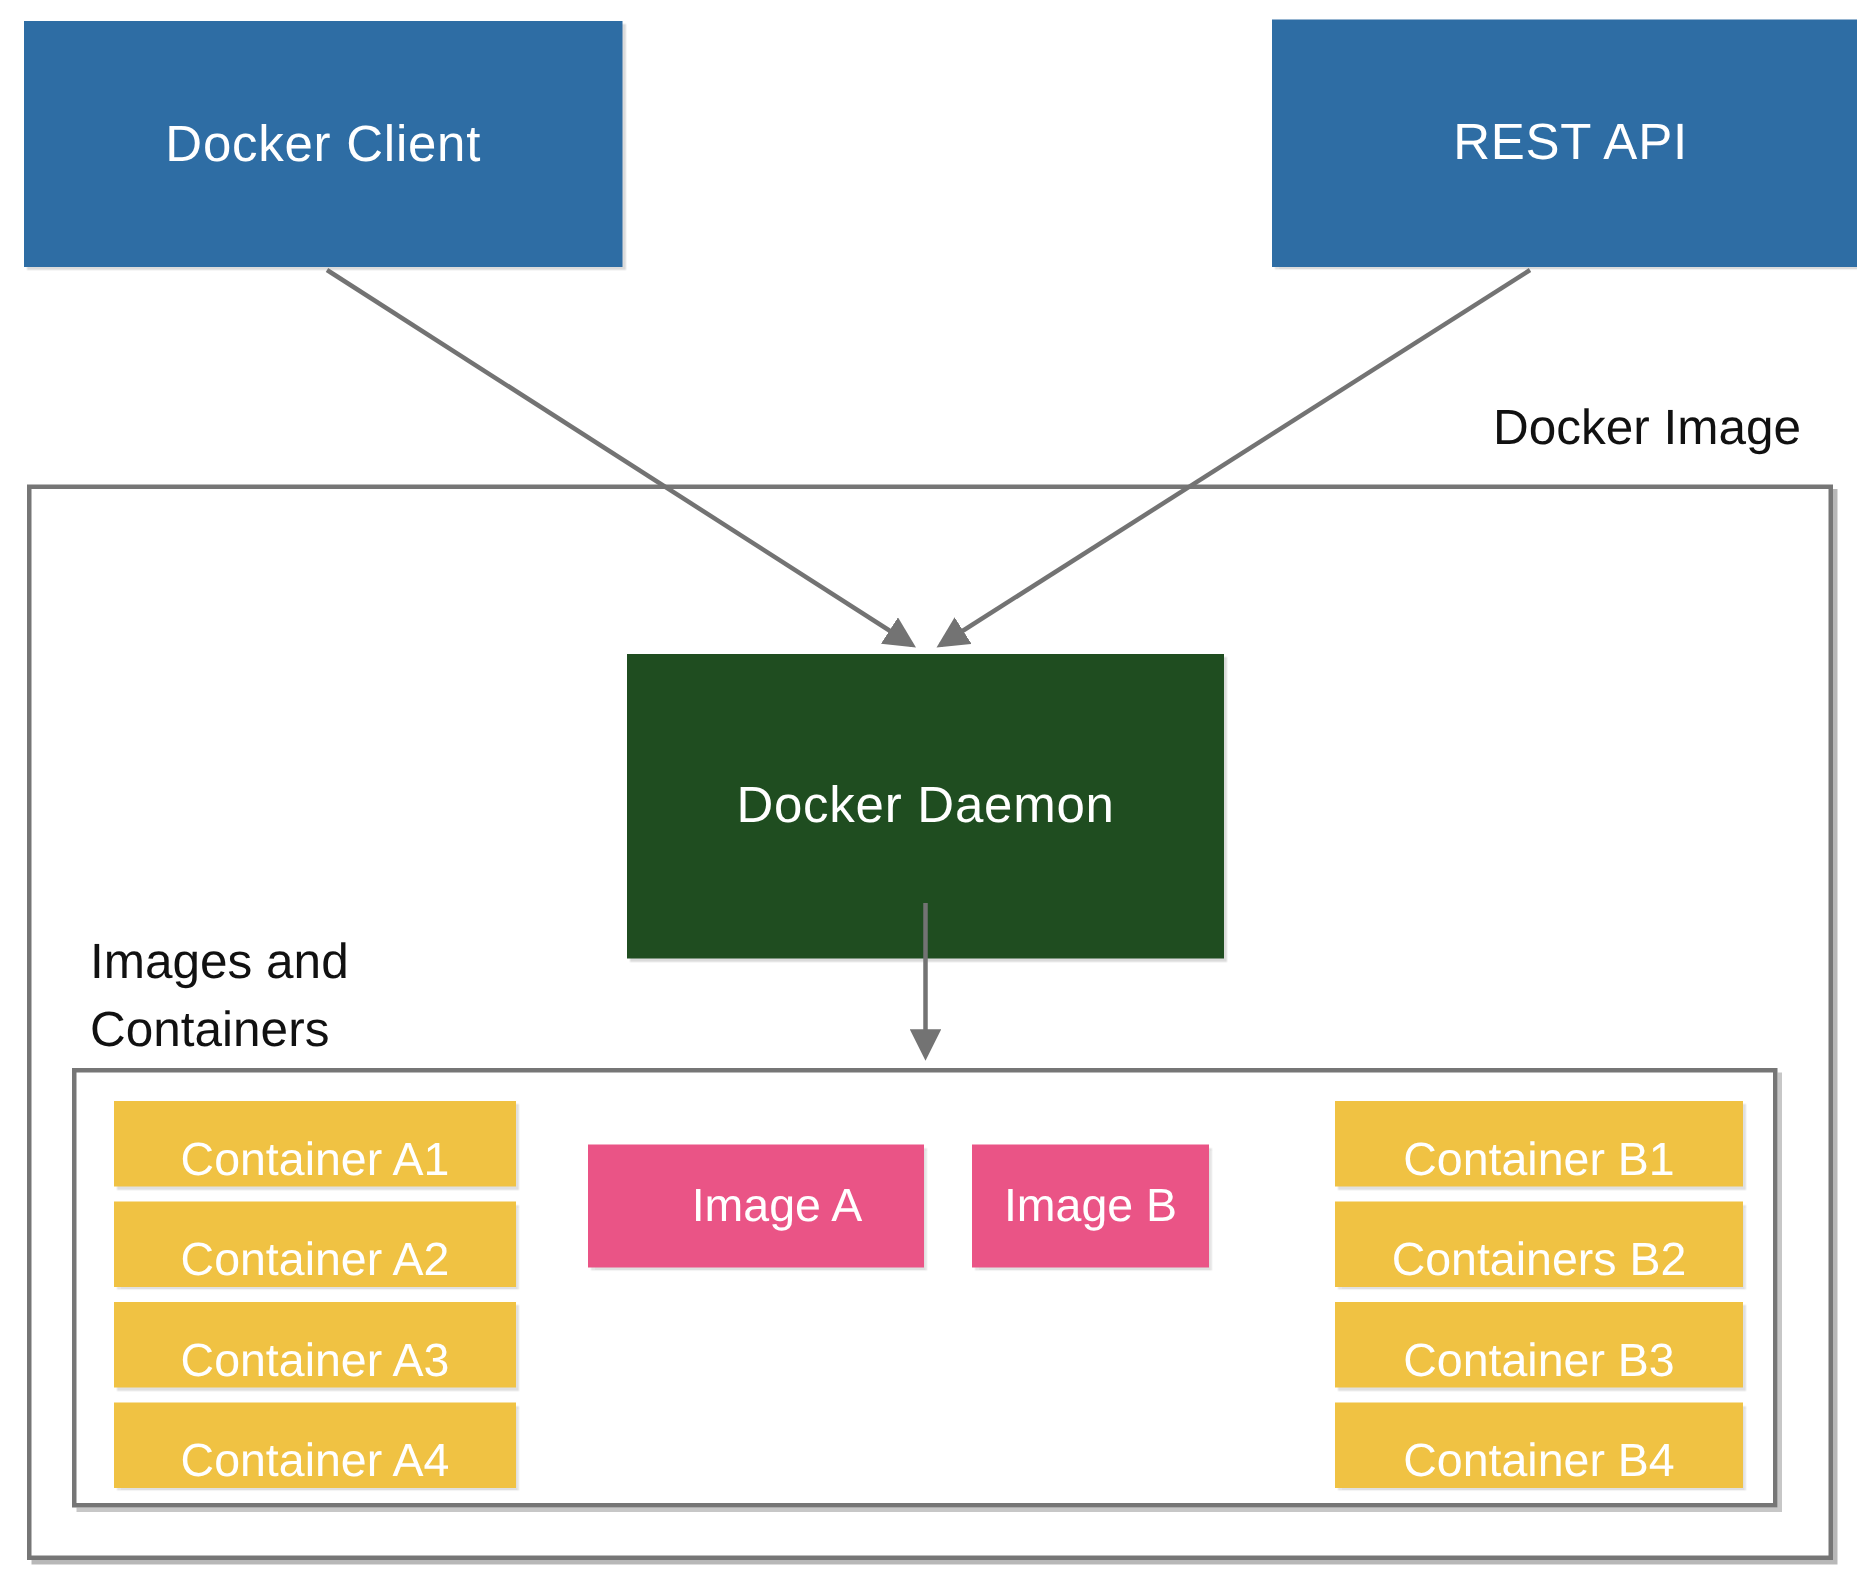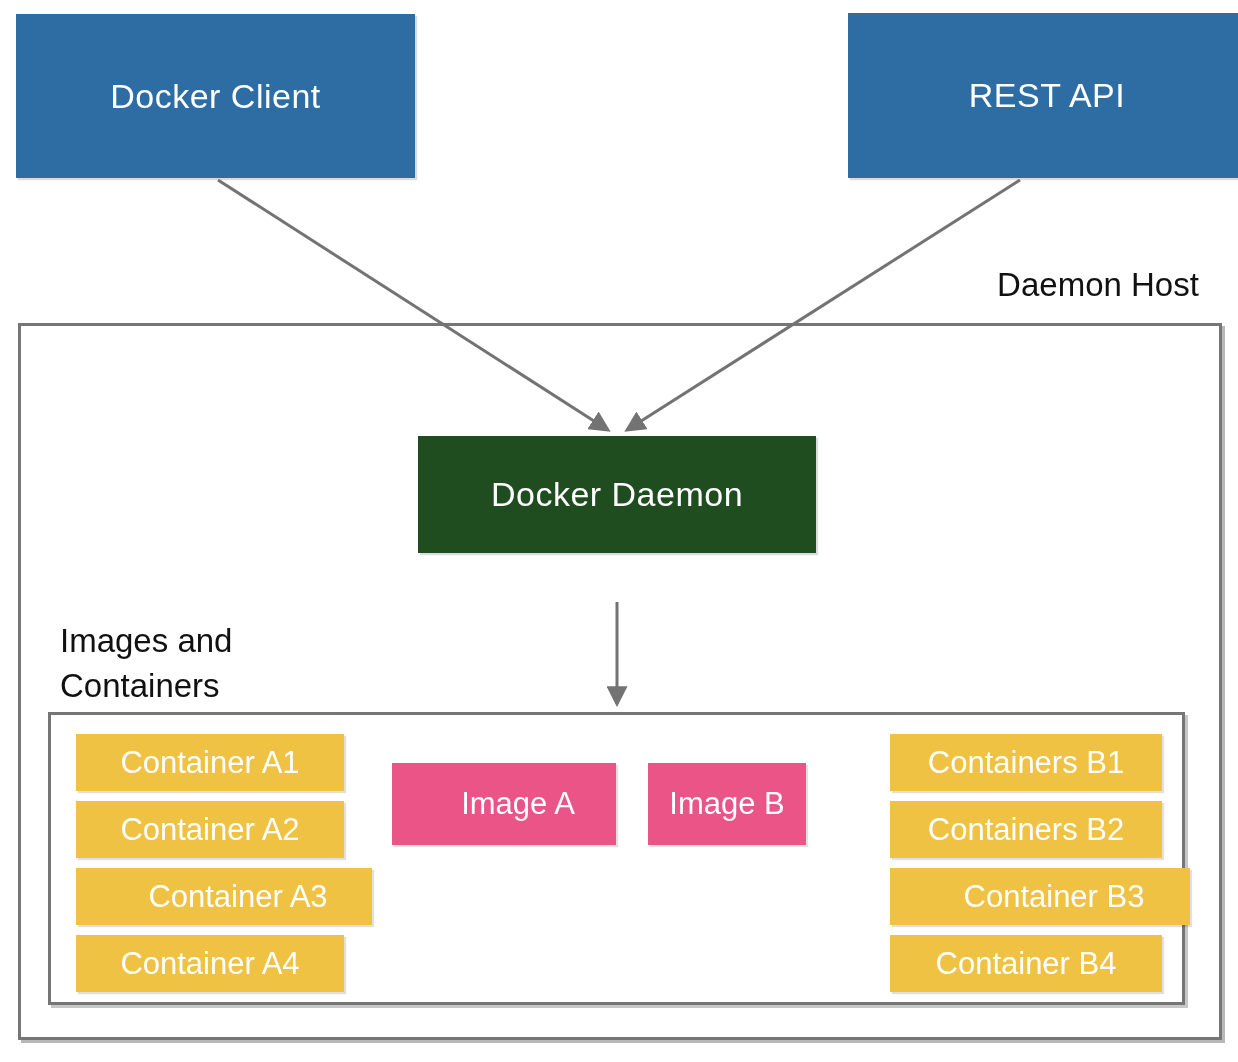--- a/index.html
+++ b/index.html
@@ -30,21 +30,21 @@
     color: var(--text-light, #ffffff);
     font-size: 34px;
     letter-spacing: 0.5px;
     box-shadow: 2px 2px 1px rgba(0,0,0,0.14);
     z-index: 2;
   }
   .node-blue { background: var(--node-blue, #2e6da4); align-items: center; }
   .node-green { background: var(--node-green, #1f4d20); }
   .node-client { left: 16px; top: 14px; width: 399px; height: 164px; }
   .node-rest   { left: 820px; top: 13px; width: 398px; height: 165px; margin-left: 28px; }
-  .node-daemon { left: 418px; top: 436px; width: 398px; height: 117px; }
+  .node-daemon { left: 418px; top: 436px; width: 398px; height: 203px; }
 
   .diagram-label {
     position: absolute;
     color: var(--text-dark, #111111);
     font-size: 33px;
     line-height: 45px;
     z-index: 2;
   }
   .host-label { left: 988px; top: 262px; width: 220px; text-align: center; }
   .ic-label   { left: 60px;  top: 618px; width: 235px; }
@@ -70,28 +70,28 @@
   .chip {
     position: absolute;
     display: flex;
     align-items: center;
     justify-content: center;
     color: var(--text-light, #ffffff);
     font-size: 31px;
     box-shadow: 2px 2px 1px rgba(0,0,0,0.12);
     z-index: 2;
   }
-  .chip-yellow { background: var(--container-yellow, #f0c243); }
+  .chip-yellow { background: var(--container-yellow, #f0c243); align-items: flex-end; }
   .chip-pink   { background: var(--image-pink, #ea5486); }
 
   .col-a { left: 76px;  width: 268px; height: 57px; }
   .col-b { left: 890px; width: 272px; height: 57px; }
   .row-1 { top: 734px; }
   .row-2 { top: 801px; }
-  .row-3 { top: 868px; padding-left: 28px; }
+  .row-3 { top: 868px; }
   .row-4 { top: 935px; }
 
   .image-a { left: 392px; top: 763px; width: 196px; height: 82px; padding-left: 28px; }
   .image-b { left: 648px; top: 763px; width: 158px; height: 82px; }
 
   .arrow-line {
     stroke: var(--arrow-gray, #737373);
     stroke-width: 3;
     fill: none;
   }
@@ -113,21 +113,21 @@
   </svg>
 
   <div class="node node-blue node-client">
     <span>Docker Client</span>
   </div>
 
   <div class="node node-blue node-rest">
     <span>REST API</span>
   </div>
 
-  <div class="diagram-label host-label">Daemon Host</div>
+  <div class="diagram-label host-label">Docker Image</div>
 
   <div class="outer-box"></div>
 
   <div class="node node-green node-daemon">
     <span>Docker Daemon</span>
   </div>
 
   <div class="diagram-label ic-label">Images and Containers</div>
 
   <div class="inner-box"></div>
@@ -146,21 +146,21 @@
   </div>
 
   <div class="chip chip-pink image-a">
     <span>Image A</span>
   </div>
   <div class="chip chip-pink image-b">
     <span>Image B</span>
   </div>
 
   <div class="chip chip-yellow col-b row-1">
-    <span>Containers B1</span>
+    <span>Container B1</span>
   </div>
   <div class="chip chip-yellow col-b row-2">
     <span>Containers B2</span>
   </div>
   <div class="chip chip-yellow col-b row-3">
     <span>Container B3</span>
   </div>
   <div class="chip chip-yellow col-b row-4">
     <span>Container B4</span>
   </div>

